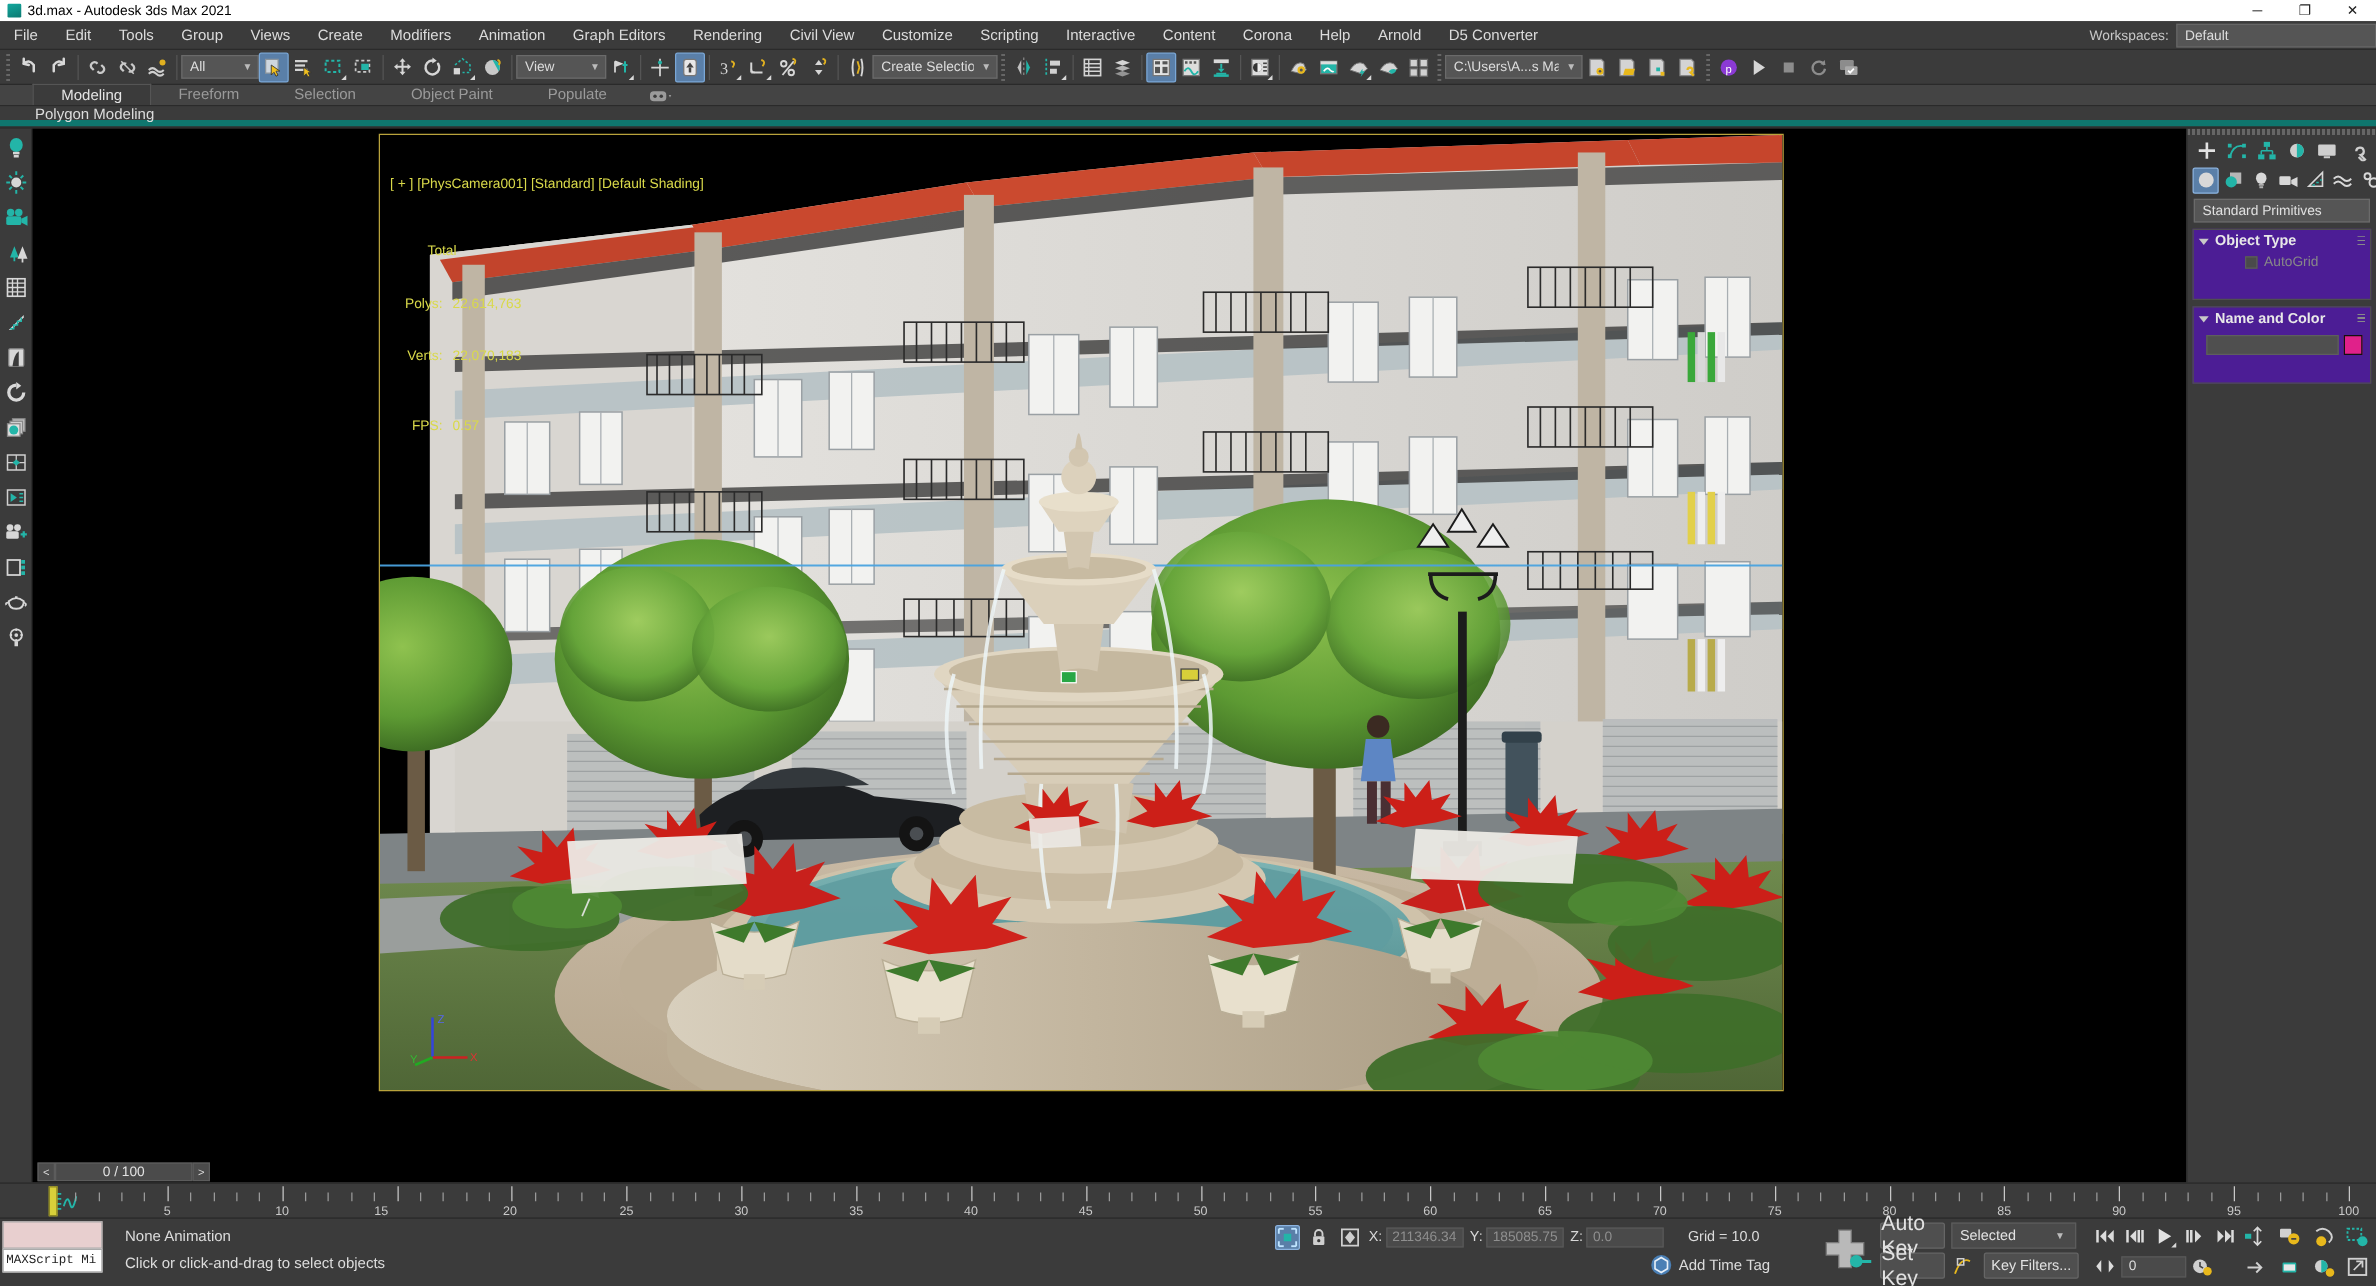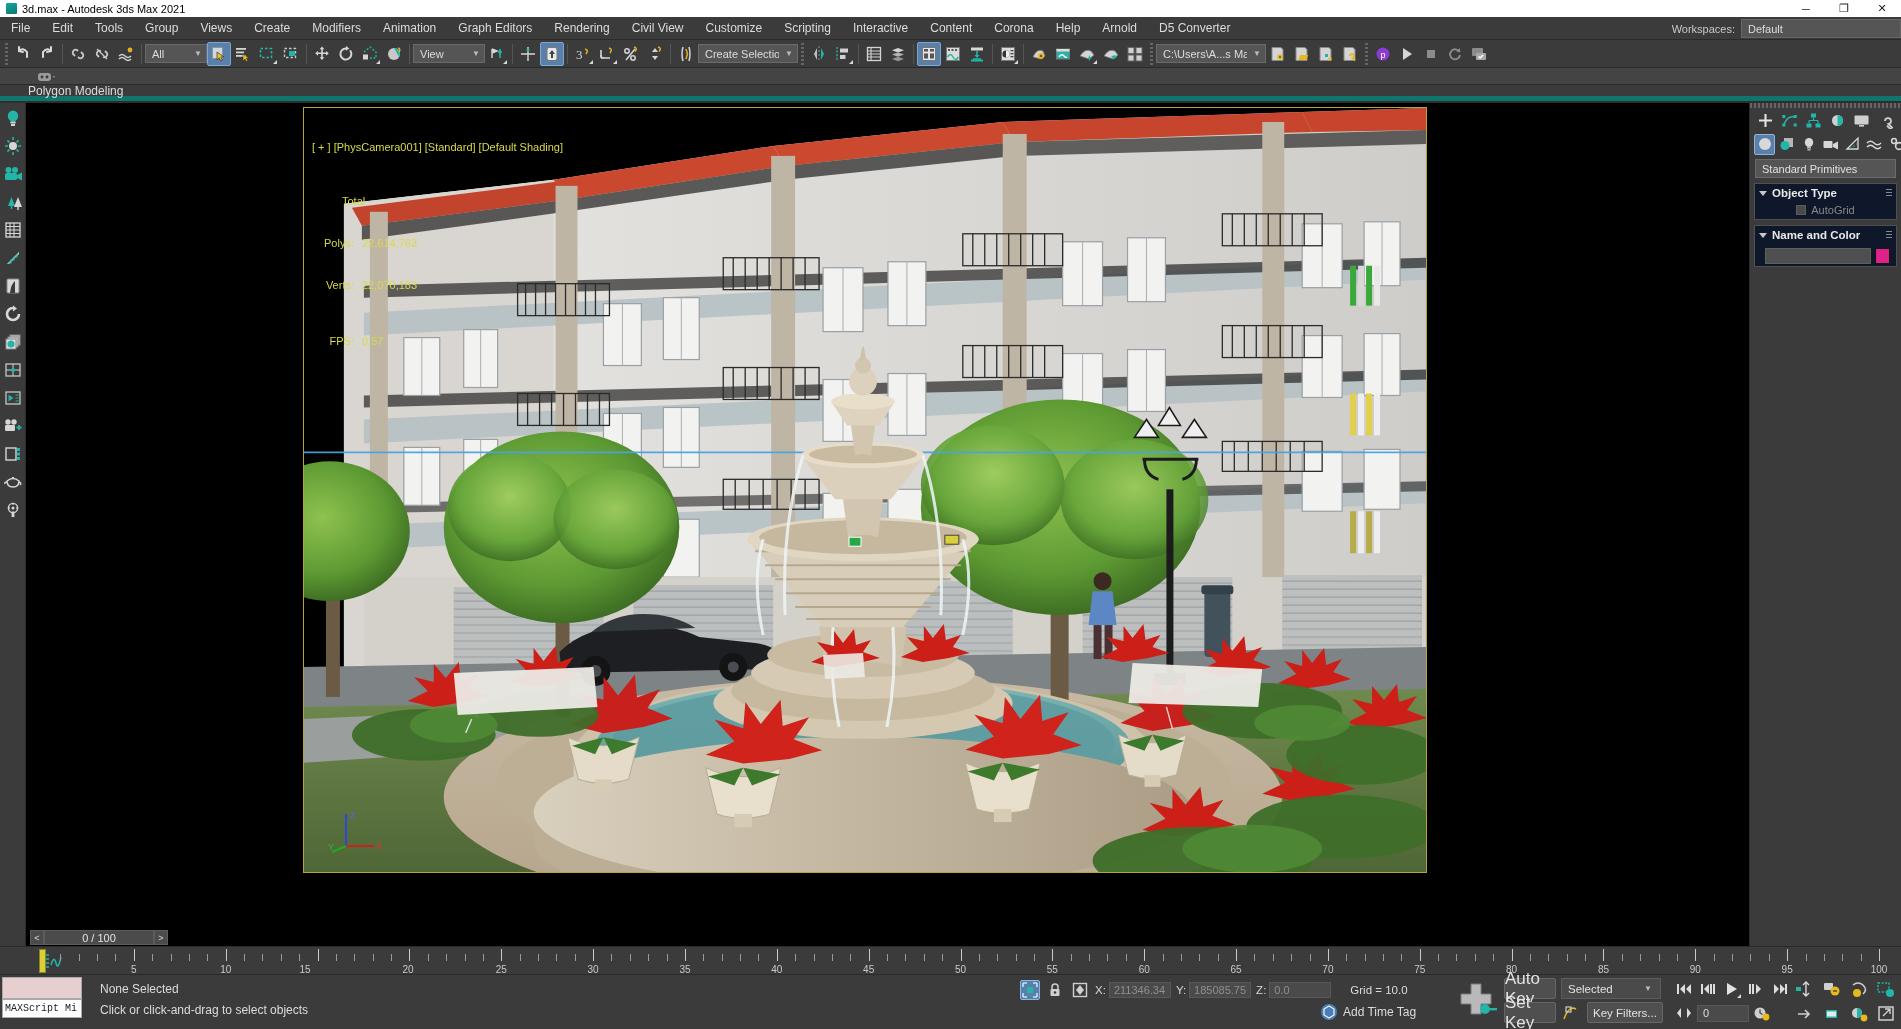--- a/index.html
+++ b/index.html
@@ -97,21 +97,21 @@
   .cmdpanel{position:absolute;right:0;top:0;bottom:83px;width:152px;background:#3b3b3b;
     border-left:1px solid #2a2a2a;overflow:hidden;}
   .cp-dots{height:5px;background:repeating-linear-gradient(to right,#666 0 2px,transparent 2px 4px);}
   .cp-row1{display:flex;align-items:center;justify-content:space-around;height:24px;padding:0 3px;}
   .cp-row2{display:flex;align-items:center;gap:1px;height:24px;padding:0 4px;}
   .cbtn{width:21px;height:21px;display:flex;align-items:center;justify-content:center;
     border:1px solid transparent;border-radius:2px;flex:none;}
   .cbtn.sel{background:#5a7fa8;border:1px solid #8cb4e0;}
   .cp-combo{margin:3px 5px;height:19px;background:#555;border:1px solid #6a6a6a;
     display:flex;align-items:center;padding-left:6px;font-size:11px;color:#e0e0e0;}
-  .roll{margin:5px 4px 0 4px;background:#0f172a;border:1px solid #4f4f4f;padding-bottom:2px;}
+  .roll{margin:5px 4px 0 4px;background:#4c1d95;border:1px solid #4f4f4f;padding-bottom:22px;}
   .roll-hd{height:18px;display:flex;align-items:center;font-size:11.5px;font-weight:bold;
     color:#e8e8e8;padding-left:4px;position:relative;}
   .roll-hd .tri{width:0;height:0;border-left:4px solid transparent;border-right:4px solid transparent;
     border-top:5px solid #c8c8c8;margin-right:5px;}
   .roll-hd .grip{position:absolute;right:4px;top:5px;width:6px;height:8px;
     background:repeating-linear-gradient(to bottom,#888 0 1px,transparent 1px 3px);}
   .autogrid{display:flex;align-items:center;justify-content:center;font-size:11px;color:#888;
     gap:5px;height:15px;}
   .agbox{width:10px;height:10px;background:#4a4a4a;border:1px solid #5c5c5c;}
   .objgrid{display:flex;flex-wrap:wrap;gap:3px;justify-content:center;padding:2px 6px 0 6px;}
@@ -534,20 +534,27 @@
   <div class="tbtn">
       <svg width="18" height="18" viewBox="0 0 18 18">
         <rect x="2" y="3" width="11" height="8" rx="1" fill="#8c8c8c"></rect>
         <rect x="6" y="8" width="10" height="7" rx="1" fill="#a8a8a8"></rect>
         <path d="M8.5 11.5 l1.6 1.6 l3 -3.2" stroke="#fff" stroke-width="1.4" fill="none"></path>
       </svg>
     </div>
 </div>
 
 <div class="ribbon">
+  <div id="ribbon-tabs" style="display:flex;align-items:flex-end;">
+      <div class="rtab sel">Modeling</div>
+      <div class="rtab">Freeform</div>
+      <div class="rtab">Selection</div>
+      <div class="rtab">Object Paint</div>
+      <div class="rtab">Populate</div>
+    </div>
   <div style="display:flex;align-items:center;padding:0 10px;">
     <svg width="20" height="14" viewBox="0 0 20 14">
         <rect x="2" y="3" width="13" height="8" rx="3" fill="#9a9a9a"></rect>
         <circle cx="6" cy="7" r="1.4" fill="#3b3b3b"></circle>
         <circle cx="11" cy="7" r="1.4" fill="#3b3b3b"></circle>
         <path d="M17 6 l2 0 l-1 2z" fill="#9a9a9a"></path>
       </svg>
   </div>
 </div>
 <div class="rsub">Polygon Modeling</div>
@@ -1342,21 +1349,21 @@
         <div class="playhead" style="left: -3px;"></div>
       </div>
   </div>
 
   <div class="statusbar">
     <div class="mxs">
       <div class="mxs-a"></div>
       <div class="mxs-b">MAXScript Mi</div>
     </div>
     <div class="st-msgs">
-      <div>None Selected</div>
+      <div>None Animation</div>
       <div>Click or click-and-drag to select objects</div>
     </div>
 
     <div class="coords">
       <div class="cbtn sel" style="width:20px;height:20px;">
         <svg width="16" height="16" viewBox="0 0 16 16">
             <path d="M1 1 h4 M1 1 v4 M15 1 h-4 M15 1 v4 M1 15 h4 M1 15 v-4 M15 15 h-4 M15 15 v-4" stroke="#bfe4ff" stroke-width="1.6"></path>
             <rect x="5" y="5" width="6" height="6" fill="#23b5a8"></rect>
           </svg>
       </div>

